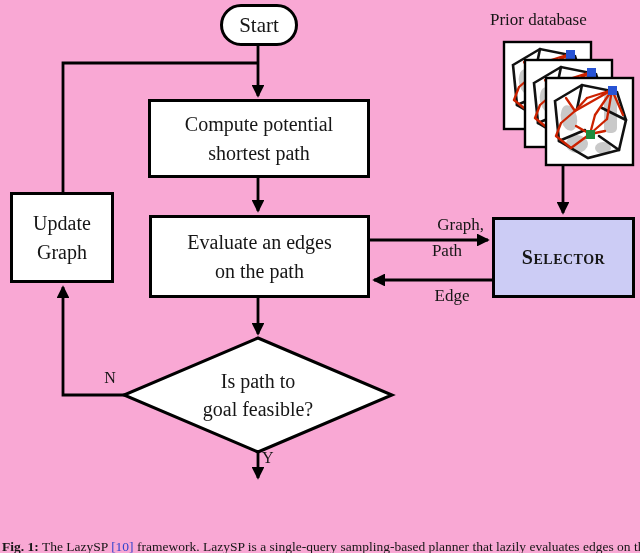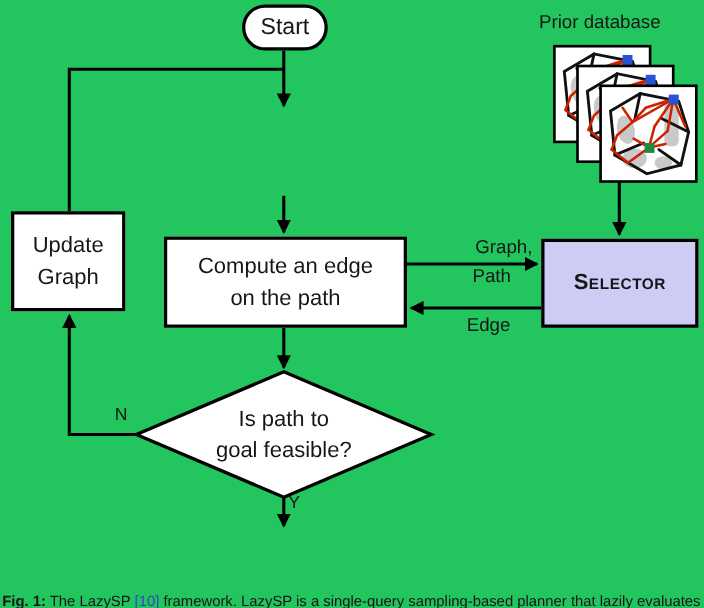--- a/index.html
+++ b/index.html
@@ -1,21 +1,21 @@
 <!DOCTYPE html>
 <html><head>
 <meta charset="utf-8">
 <style>
   html, body { margin: 0; padding: 0; background: #ffffff; }
   #figure-root {
     position: relative;
     width: 640px; height: 553px;
     overflow: hidden;
-    background: #22c55e;
-    font-family: Liberation Sans, sans-serif;
+    background: #f9a8d4;
+    font-family: Liberation Serif, serif;
     color: #161616;
   }
   #wires { position: absolute; left: 0; top: 0; width: 640px; height: 553px; }
 
   .node {
     position: absolute;
     display: flex; align-items: center; justify-content: center;
     text-align: center;
     background: #ffffff;
     border: 3px solid #000000;
@@ -50,21 +50,21 @@
     font-size: 20px; line-height: 1.4;
   }
 
   .edge-label {
     position: absolute;
     font-size: 17px;
     text-align: center;
   }
   #label-graph { left: 414px; top: 215px; width: 70px; text-align: right; }
   #label-path  { left: 414px; top: 241px; width: 66px; }
-  #label-edge  { left: 400px; top: 286px; width: 64px; text-align: right; }
+  #label-edge  { left: 420px; top: 286px; width: 64px; }
   #label-no    { left: 98px;  top: 369px; width: 24px; font-size: 16px; }
   #label-yes   { left: 262px; top: 449px; width: 20px; font-size: 16px; text-align: left; }
 
   #prior-db-title {
     position: absolute; left: 490px; top: 10px; width: 150px;
     text-align: left; font-size: 17px;
   }
 
   #caption {
     position: absolute; left: 2px; top: 539px; width: 700px;
@@ -131,23 +131,25 @@
       <path d="M492,280 H374" marker-end="url(#arrow)"></path>
       <path d="M563,166 V213" marker-end="url(#arrow)"></path>
       <path d="M126,395 H63 V287" marker-end="url(#arrow)"></path>
       <path d="M63,192 V63 H258"></path>
     </g>
 
     <polygon points="258,338 392,395 258,452 124,395" fill="#ffffff" stroke="#000000" stroke-width="3"></polygon>
   </svg>
 
   <div class="node terminal" id="node-start">Start</div>
+  <div class="node" id="node-compute">Compute potential
+shortest path</div>
   <div class="node" id="node-update">Update
 Graph</div>
-  <div class="node" id="node-evaluate">Compute an edge
+  <div class="node" id="node-evaluate">Evaluate an edges
 on the path</div>
   <div class="node" id="node-selector">Selector</div>
 
   <div id="decision-text">Is path to
 goal feasible?</div>
 
   <div class="edge-label" id="label-graph">Graph,</div>
   <div class="edge-label" id="label-path">Path</div>
   <div class="edge-label" id="label-edge">Edge</div>
   <div class="edge-label" id="label-no">N</div>

